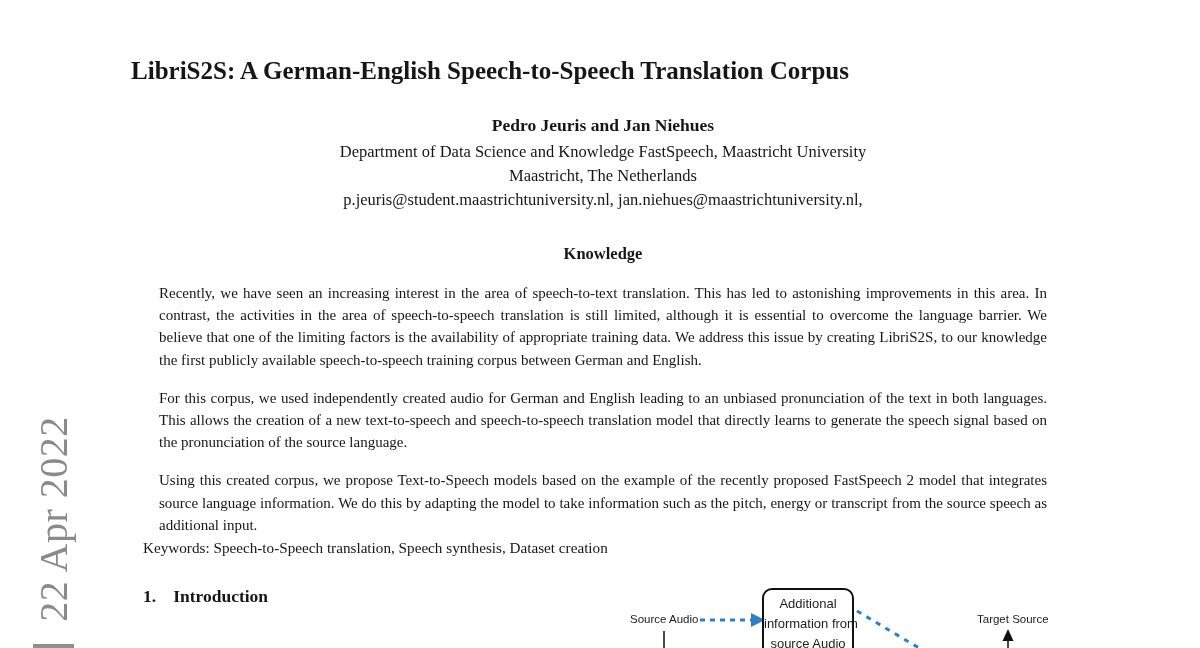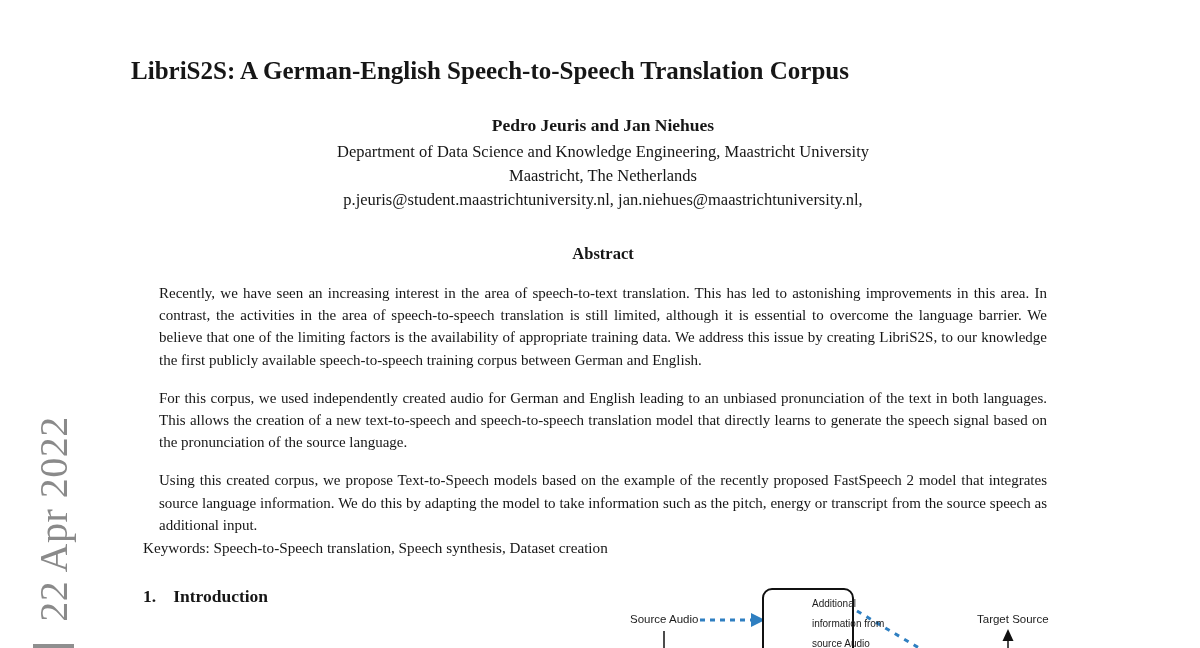--- a/index.html
+++ b/index.html
@@ -105,46 +105,45 @@
   .fig-box {
     position: absolute;
     left: 142px; top: 3px;
     width: 88px; height: 66px;
     background: #ffffff;
     border: 2px solid #111111;
     border-radius: 10px;
     text-align: center;
   }
   .fig-box-line {
-    font-size: 10px;
+    font-size: 13px;
     line-height: 20px;
     white-space: nowrap;
-    padding-left: 48px;
   }
   .fig-box-inner { padding-top: 4px; }
   .fig-svg { position: absolute; left: 0; top: 0; }
 </style>
 </head>
 <body>
 
 <div class="page">
 
   <div class="abs watermark">22 Apr 2022</div>
   <div class="abs watermark-stub"></div>
 
   <div class="abs title">LibriS2S: A German-English Speech-to-Speech Translation Corpus</div>
 
   <div class="abs author-block">
     <div class="authors">Pedro Jeuris and Jan Niehues</div>
-    <div class="affil">Department of Data Science and Knowledge Engineering, Maastricht University</div>
+    <div class="affil">Department of Data Science and Knowledge FastSpeech, Maastricht University</div>
     <div class="affil">Maastricht, The Netherlands</div>
     <div class="affil">p.jeuris@student.maastrichtuniversity.nl, jan.niehues@maastrichtuniversity.nl,</div>
   </div>
 
-  <div class="abs abstract-heading">Abstract</div>
+  <div class="abs abstract-heading">Knowledge</div>
 
   <div class="abs abstract-body">
     <p>Recently, we have seen an increasing interest in the area of speech-to-text translation. This has led to astonishing improvements in this area. In contrast, the activities in the area of speech-to-speech translation is still limited, although it is essential to overcome the language barrier. We believe that one of the limiting factors is the availability of appropriate training data. We address this issue by creating LibriS2S, to our knowledge the first publicly available speech-to-speech training corpus between German and English.</p>
     <p>For this corpus, we used independently created audio for German and English leading to an unbiased pronunciation of the text in both languages. This allows the creation of a new text-to-speech and speech-to-speech translation model that directly learns to generate the speech signal based on the pronunciation of the source language.</p>
     <p>Using this created corpus, we propose Text-to-Speech models based on the example of the recently proposed FastSpeech 2 model that integrates source language information. We do this by adapting the model to take information such as the pitch, energy or transcript from the source speech as additional input.</p>
   </div>
 
   <div class="abs keywords">
     <span class="kw-label">Keywords:</span><span> Speech-to-Speech translation, Speech synthesis, Dataset creation</span>
   </div>

